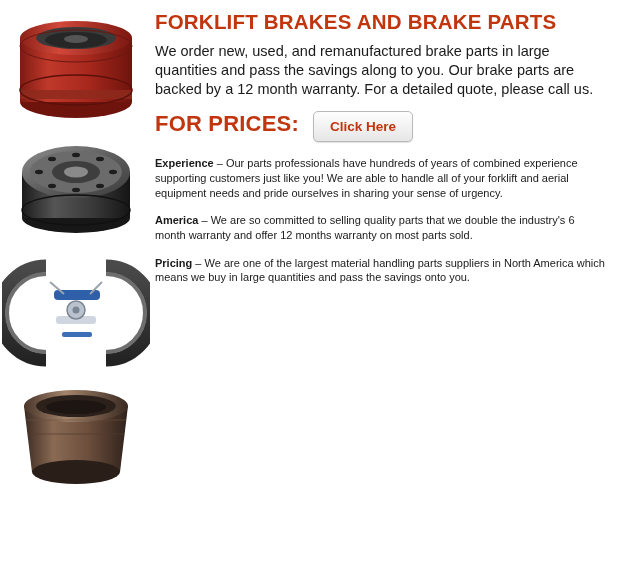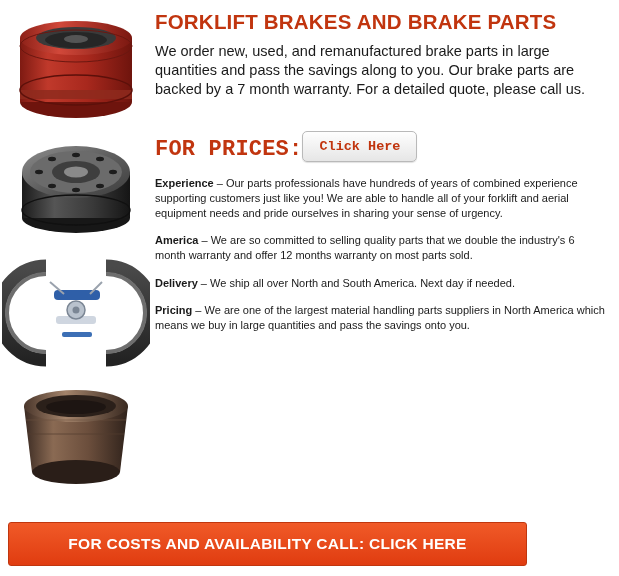--- a/index.html
+++ b/index.html
@@ -43,43 +43,42 @@
     line-height: 1.15;
   }
   .intro {
     font-size: 14.5px;
     line-height: 1.33;
     margin: 0 0 12px 0;
     color: #1a1a1a;
   }
   .prices-row {
     display: flex;
-    align-items: flex-end;
+    align-items: flex-start;
+    gap: 14px;
     margin: 2px 0 14px 0;
-    font-family: Liberation Mono, monospace;
   }
   .prices-label {
     font-size: 22px;
     font-weight: bold;
     color: #c1350f;
     letter-spacing: 0.2px;
   }
   .click-btn {
     display: inline-block;
     background: linear-gradient(#fefefe, #e6e6e6);
     border: 1px solid #b9b9b9;
     border-radius: 5px;
     padding: 7px 16px 7px 16px;
     font-size: 13.5px;
     font-weight: bold;
     color: #c1350f;
     box-shadow: 0 1px 1px rgba(0,0,0,0.12);
     cursor: pointer;
     white-space: nowrap;
-    margin-top: 20px;
   }
   .section {
     font-size: 11px;
     line-height: 1.33;
     margin: 0 0 13px 0;
   }
   .section:last-child { margin-bottom: 0; }
   .section .term {
     font-weight: bold;
   }
@@ -226,42 +225,38 @@
           <path d="M24 44 L124 44" stroke="#6b503e" stroke-width="1" opacity="0.6"></path>
         </svg>
       </div>
 
     </div>
 
     <div class="content-col">
 
       <h1 class="title">FORKLIFT BRAKES AND BRAKE PARTS</h1>
 
-      <p class="intro">We order new, used, and remanufactured brake parts in large quantities and pass the savings along to you.  Our brake parts are backed by a 7 month warranty.  For a detailed quote, please call us.</p>
+      <p class="intro">We order new, used, and remanufactured brake parts in large quantities and pass the savings along to you.  Our brake parts are backed by a 12 month warranty.  For a detailed quote, please call us.</p>
 
       <div class="prices-row">
         <span class="prices-label">FOR PRICES:</span>
         <span class="click-btn">Click Here</span>
       </div>
 
       <p class="section">
         <span class="term">Experience</span><span> – </span><span>Our parts professionals have hundreds of years of combined experience supporting customers just like you!  We are able to handle all of your forklift and aerial equipment needs and pride ourselves in sharing your sense of urgency.</span>
       </p>
 
 
       <p class="section">
         <span class="term">America</span><span> – </span><span>We are so committed to selling quality parts that we double the industry's 6 month warranty and offer 12 months warranty on most parts sold.</span>
       </p>
 
-      <p class="section">
-        <span class="term">Delivery</span><span> – </span><span>We ship all over North and South America.  Next day if needed.</span>
-      </p>
 
       <p class="section">
         <span class="term">Pricing</span><span> – </span><span>We are one of the largest material handling parts suppliers in North America which means we buy in large quantities and pass the savings onto you.</span>
       </p>
 
     </div>
   </div>
 
-  <div class="footer-bar">FOR COSTS AND AVAILABILITY CALL: CLICK HERE</div>
 
 </div>
 
 </body></html>

